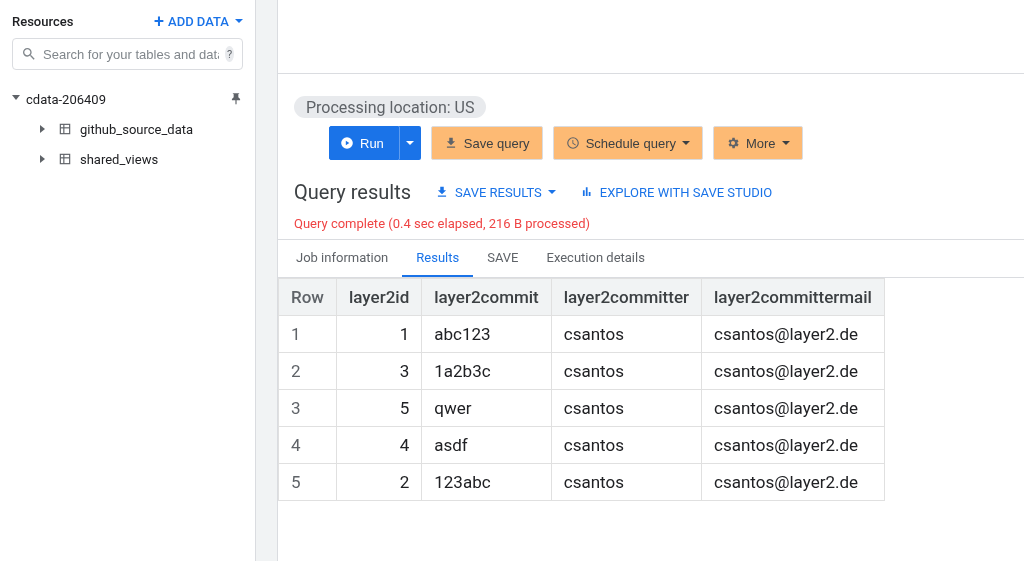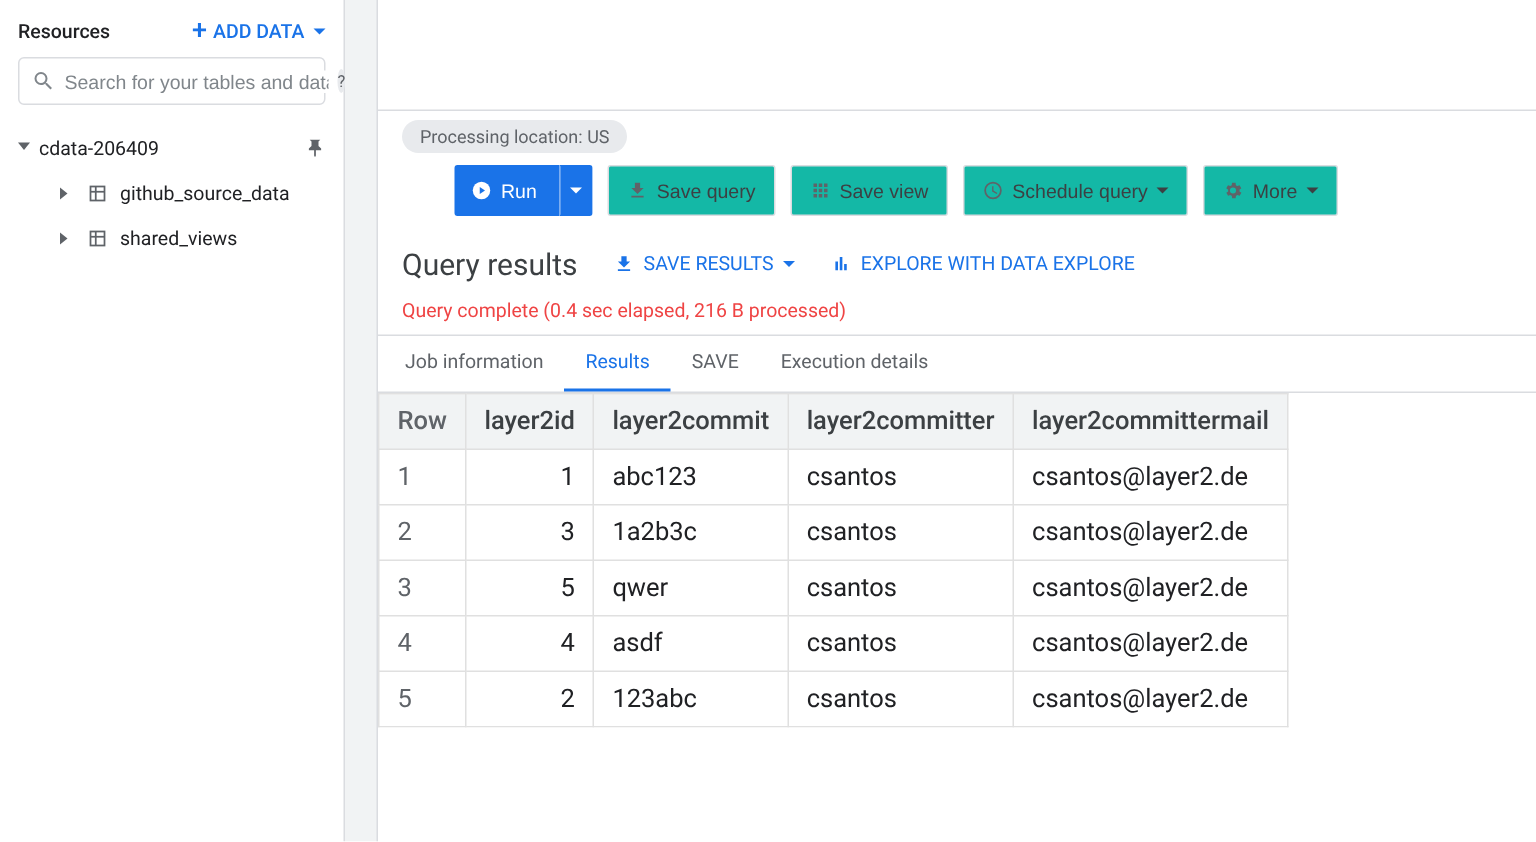--- a/index.html
+++ b/index.html
@@ -1,17 +1,17 @@
 <!DOCTYPE html>
 <html><head>
 <meta charset="utf-8">
 <style>
 * { box-sizing: border-box; margin: 0; padding: 0; }
 body { font-family: Roboto, "Helvetica Neue", Arial, sans-serif; font-size: 13px; color: #202124; background: #fff; width: 1024px; height: 561px; overflow: hidden; display: flex; }
-.sidebar { width: 230px; border-right: 1px solid #dadce0; padding: 8px 12px; }
+.sidebar { width: 256px; border-right: 1px solid #dadce0; padding: 8px 12px; }
 .sb-header { display: flex; align-items: center; justify-content: space-between; margin: 4px 0 8px; }
 .sb-title { font-weight: 500; font-size: 13px; }
 .add-data { display: flex; align-items: center; color: #1a73e8; font-weight: 500; font-size: 13px; cursor: pointer; }
 .add-data .plus { font-size: 18px; margin-right: 4px; line-height: 1; }
 .add-data .caret { margin-left: 6px; }
 .search { display: flex; align-items: center; border: 1px solid #dadce0; border-radius: 4px; height: 32px; padding: 0 8px; color: #5f6368; }
 .search svg { flex: 0 0 16px; }
 .search input { border: none; outline: none; flex: 1; font-size: 13px; margin: 0 6px; color: #202124; }
 .search input::placeholder { color: #80868b; }
 .help { width: 16px; height: 16px; border-radius: 50%; background: #e8eaed; color: #5f6368; font-size: 11px; display: flex; align-items: center; justify-content: center; }
@@ -20,23 +20,23 @@
 .node.project { font-size: 13px; }
 .node .tri { width: 8px; height: 8px; display: inline-block; margin-right: 6px; }
 .tri-down { border-left: 4px solid transparent; border-right: 4px solid transparent; border-top: 5px solid #5f6368; }
 .tri-right { border-top: 4px solid transparent; border-bottom: 4px solid transparent; border-left: 5px solid #5f6368; }
 .pin { position: absolute; right: 0; color: #5f6368; font-size: 16px; }
 .dataset { padding-left: 28px; }
 .dataset svg { margin: 0 8px 0 4px; }
 .resizer { width: 22px; background: #f1f3f4; border-right: 1px solid #dadce0; cursor: col-resize; }
 .main { flex: 1; display: flex; flex-direction: column; }
 .editor-blank { height: 74px; border-bottom: 1px solid #dadce0; }
-.pill { margin: 6px 0 0 16px; display: inline-flex; align-items: center; background: #e8eaed; color: #5f6368; font-size: 12px; height: 22px; border-radius: 11px; padding: 0 12px; }
+.pill { margin: 22px 0 0 16px; display: inline-flex; align-items: center; background: #e8eaed; color: #5f6368; font-size: 16px; height: 22px; border-radius: 11px; padding: 0 12px; }
 .toolbar { display: flex; align-items: center; padding: 8px 16px; gap: 10px; margin-left: 35px; }
-.btn { display: inline-flex; align-items: center; height: 34px; padding: 0 12px; border: 1px solid #dadce0; background: #14b8a6; border-radius: 2px; font-size: 13px; color: #3c4043; cursor: pointer; gap: 6px; }
+.btn { display: inline-flex; align-items: center; height: 34px; padding: 0 12px; border: 1px solid #dadce0; background: #fdba74; border-radius: 2px; font-size: 13px; color: #3c4043; cursor: pointer; gap: 6px; }
 .btn svg { flex-shrink: 0; }
 .run-group { display: flex; }
 .run { background: #1a73e8; border-color: #1a73e8; color: #fff; font-weight: 500; border-radius: 2px 0 0 2px; padding: 0 14px 0 10px; }
 .run-drop { background: #1a73e8; border: 1px solid #1a73e8; border-left: 1px solid rgba(255,255,255,.3); width: 22px; display: flex; align-items: center; justify-content: center; border-radius: 0 2px 2px 0; cursor: pointer; }
 .results-bar { display: flex; align-items: center; padding: 12px 16px 4px; gap: 24px; }
 .results-title { font-size: 20px; color: #3c4043; }
 .link-btn { display: flex; align-items: center; color: #1a73e8; font-weight: 400; font-size: 13px; cursor: pointer; gap: 6px; }
 .status { padding: 8px 16px; color: #ef4444; font-size: 13px; border-bottom: 1px solid #dadce0; }
 .tabs { display: flex; padding: 0 4px; border-bottom: 1px solid #dadce0; }
 .tab { padding: 10px 14px; font-size: 13px; color: #5f6368; cursor: pointer; border-bottom: 2px solid transparent; }
@@ -121,26 +121,20 @@
         </div>
     </div>
     <button class="btn">
       <svg width="14" height="14" viewBox="0 0 24 24" fill="#5f6368">
           <path d="M19 9h-4V3H9v6H5l7 7 7-7zM5 18v2h14v-2H5z"></path>
         </svg>
       <span>Save query</span>
     </button>
     <button class="btn">
       <svg width="14" height="14" viewBox="0 0 24 24" fill="#5f6368">
-          <path d="M4 4h4v4H4zm6 0h4v4h-4zm6 0h4v4h-4zM4 10h4v4H4zm6 0h4v4h-4zm6 0h4v4h-4zM4 16h4v4H4zm6 0h4v4h-4zm6 0h4v4h-4z"></path>
-        </svg>
-      <span>Save view</span>
-    </button>
-    <button class="btn">
-      <svg width="14" height="14" viewBox="0 0 24 24" fill="#5f6368">
           <path d="M12 2a10 10 0 100 20 10 10 0 000-20zm0 18a8 8 0 110-16 8 8 0 010 16zm.5-13H11v6l5.2 3.1.8-1.3-4.5-2.7V7z"></path>
         </svg>
       <span>Schedule query</span>
       <span class="caret-down"></span>
     </button>
     <button class="btn">
       <svg width="14" height="14" viewBox="0 0 24 24" fill="#5f6368">
           <path d="M19.4 13l.1-1-.1-1 2.1-1.6-2-3.5-2.5 1a7 7 0 00-1.7-1l-.4-2.7h-4l-.4 2.7a7 7 0 00-1.7 1l-2.5-1-2 3.5L6.5 11l-.1 1 .1 1-2.1 1.6 2 3.5 2.5-1a7 7 0 001.7 1l.4 2.7h4l.4-2.7a7 7 0 001.7-1l2.5 1 2-3.5L19.4 13zM12 15.5A3.5 3.5 0 1112 8.5a3.5 3.5 0 010 7z"></path>
         </svg>
       <span>More</span>
@@ -153,21 +147,21 @@
       <svg width="14" height="14" viewBox="0 0 24 24" fill="#1a73e8">
           <path d="M19 9h-4V3H9v6H5l7 7 7-7zM5 18v2h14v-2H5z"></path>
         </svg>
       <span>SAVE RESULTS</span>
       <span class="caret-down"></span>
     </span>
     <span class="link-btn">
       <svg width="14" height="14" viewBox="0 0 24 24" fill="#1a73e8">
           <path d="M5 9h3v10H5zm5-5h3v15h-3zm5 8h3v7h-3z"></path>
         </svg>
-      <span>EXPLORE WITH DATA EXPLORE</span>
+      <span>EXPLORE WITH SAVE STUDIO</span>
     </span>
   </div>
   <div class="status">Query complete (0.4 sec elapsed, 216 B processed)</div>
   <div class="tabs" id="tabs">
       <div class="tab">Job information</div>
       <div class="tab active">Results</div>
       <div class="tab">SAVE</div>
       <div class="tab">Execution details</div>
     </div>
   <div class="table-wrap">

